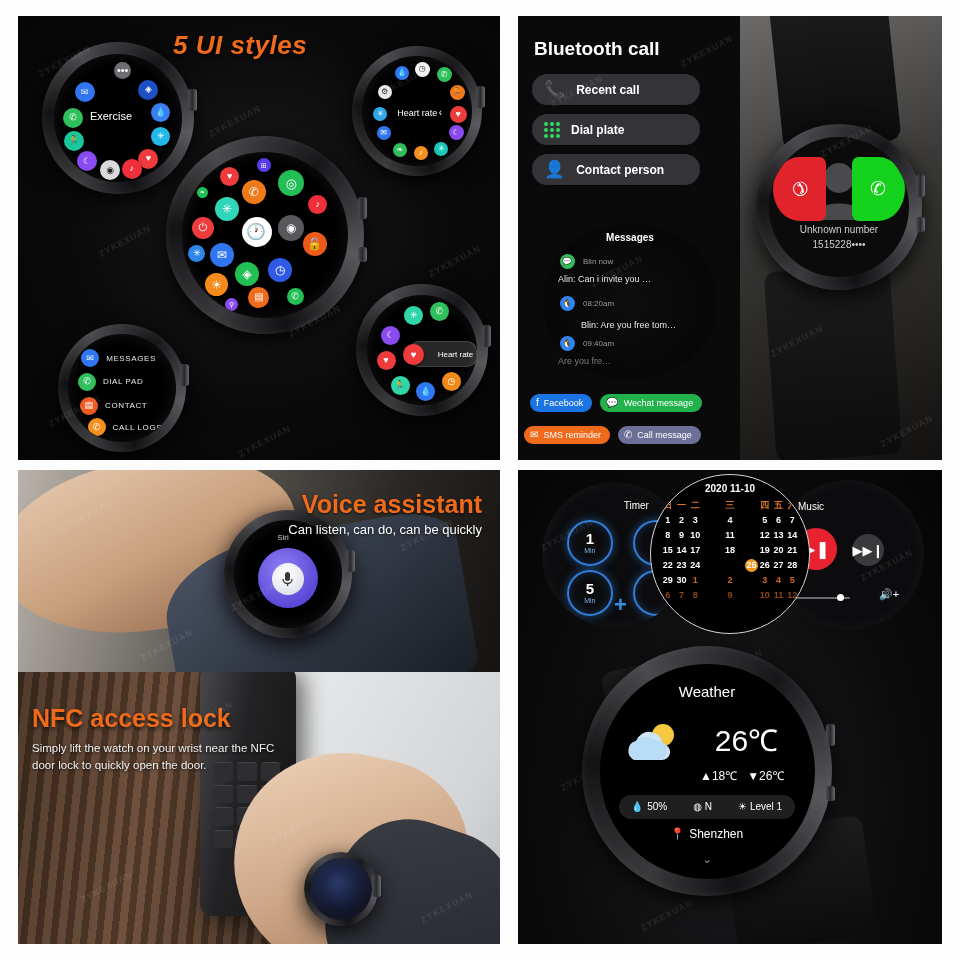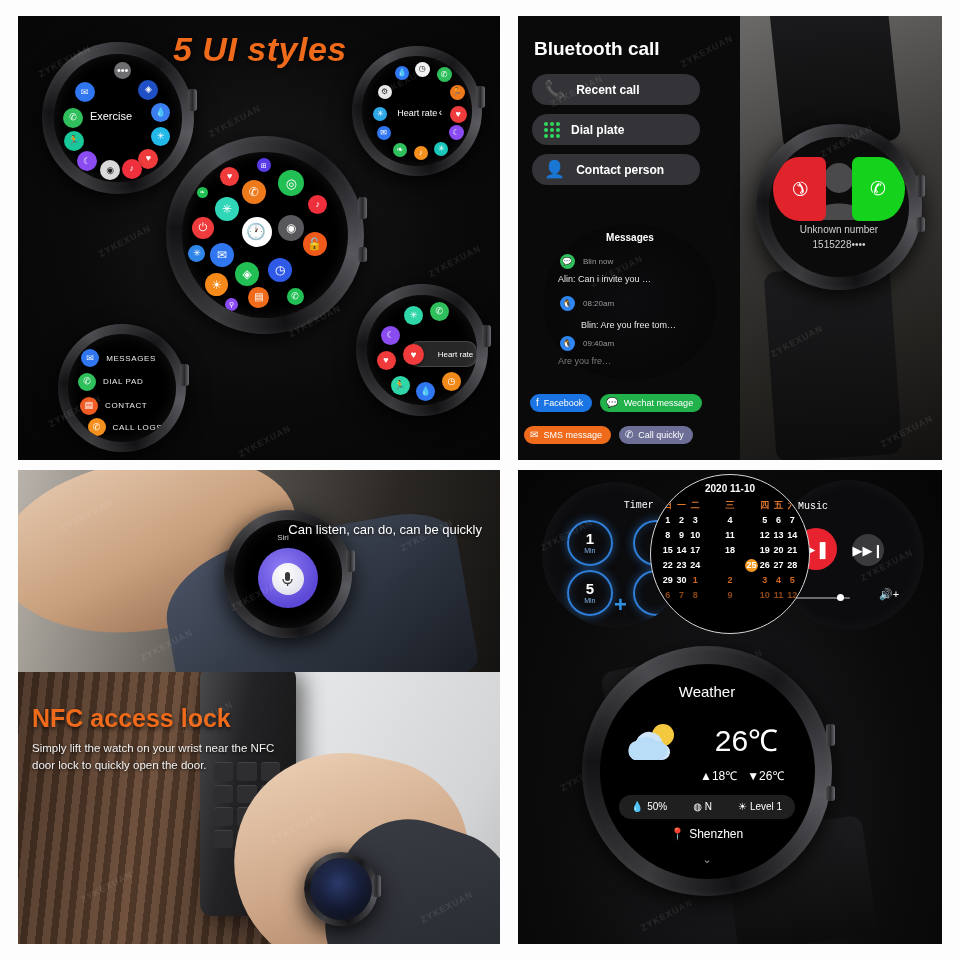--- a/index.html
+++ b/index.html
@@ -37,21 +37,21 @@
     transform: rotate(-28deg);
     white-space: nowrap;
     font-family: "Liberation Sans", sans-serif;
   }
 
   
   #panel-ui { left: 18px; top: 16px; width: 482px; height: 444px;
     background: radial-gradient(ellipse at 50% 45%, #1b1b1d 0%, #0a0a0b 55%, #050505 100%); }
   .ui-title {
     position: absolute; left: 155px; top: 14px;
-    font-size: 34px; font-weight: bold; font-style: italic;
+    font-size: 26px; font-weight: bold; font-style: italic;
     color: #ef6a1b; letter-spacing: .5px;
     text-shadow: 0 2px 4px rgba(0,0,0,.8);
   }
 
   
   .watch { position: absolute; border-radius: 50%; }
   .watch .bezel {
     position: absolute; inset: 0; border-radius: 50%;
     background:
       conic-gradient(from 210deg, #3a3a3d, #131315 18%, #4a4a4e 33%, #17171a 52%, #57575c 70%, #121214 88%, #3a3a3d);
@@ -202,21 +202,21 @@
     transform: rotate(18deg);
   }
   .nfc-title { position:absolute; left: 14px; top: 32px; color:#ef6a1b; font-size:25px; font-weight:bold; text-shadow: 0 2px 4px rgba(0,0,0,.75); }
   .nfc-sub { position:absolute; left: 14px; top: 68px; width: 250px; color:#f2f2f2; font-size:11.5px; line-height: 1.45; text-shadow: 0 1px 3px rgba(0,0,0,.9); }
 
   
   #panel-w { left: 518px; top: 470px; width: 424px; height: 474px;
     background: radial-gradient(ellipse at 50% 70%, #1d1d20 0%, #0b0b0c 60%, #050506 100%); }
   .widget { position:absolute; border-radius: 50%; background:#0c0c0e;
     box-shadow: inset 0 0 18px rgba(255,255,255,.05); overflow:hidden; }
-  .wlabel { position:absolute; color:#fff; font-size:10px;font-family:Liberation Mono, monospace; }
+  .wlabel { position:absolute; color:#fff; font-size:10px; }
   .timer-btn {
     position:absolute; border-radius:50%;
     border: 2px solid #2f7ed8;
     display:flex; flex-direction:column; align-items:center; justify-content:center;
     color:#bcd9f5;
     box-shadow: 0 0 10px rgba(47,126,216,.55), inset 0 0 10px rgba(47,126,216,.28);
   }
   .timer-btn .n { font-size: 15px; font-weight:bold; color:#fff; line-height:1; }
   .timer-btn .u { font-size: 7px; color:#7fb2e8; margin-top:1px; }
   .plus { position:absolute; color:#2f8fe0; font-size:22px; font-weight:bold; }
@@ -452,25 +452,25 @@
           <span>Facebook</span>
         </div>
         <div class="tag" style="background:#22b24c;">
           <span class="gl">💬</span>
           <span>Wechat message</span>
         </div>
       </div>
       <div class="tagrow" style="left:6px; top:410px;">
         <div class="tag" style="background:#ef6a1b;">
           <span class="gl">✉</span>
-          <span>SMS message</span>
+          <span>SMS reminder</span>
         </div>
         <div class="tag" style="background:#6d6f96;">
           <span class="gl">✆</span>
-          <span>Call quickly</span>
+          <span>Call message</span>
         </div>
       </div>
     </div>
 
     <div class="bt-right">
       <div class="strap" style="left:36px; top:-20px; width:118px; height:150px; transform:rotate(-6deg);"></div>
       <div class="strap" style="left:30px; top:252px; width:126px; height:190px; transform:rotate(-4deg);"></div>
       <div class="watch" style="left:16px; top:108px; width:166px; height:166px;">
         <div class="bezel"></div>
         <div class="callface">
@@ -517,20 +517,21 @@
           <svg width="13" height="17" viewBox="0 0 13 17" aria-hidden="true">
             <rect x="4" y="1" width="5" height="9" rx="2.5" fill="#3a3a3a"></rect>
             <path d="M2 8 a4.5 4.5 0 0 0 9 0" fill="none" stroke="#3a3a3a" stroke-width="1.3"></path>
             <rect x="6" y="12" width="1.2" height="3" fill="#3a3a3a"></rect>
           </svg>
         </div>
       </div>
       <div class="crown"></div>
     </div>
 
+    <div class="voice-title">Voice assistant</div>
     <div class="voice-sub">Can listen, can do, can be quickly</div>
 
     <div class="wm">
       <span style="left:40px;  top:40px;">ZYKEXUAN</span>
       <span style="left:210px; top:120px;">ZYKEXUAN</span>
       <span style="left:380px; top:60px;">ZYKEXUAN</span>
       <span style="left:120px; top:170px;">ZYKEXUAN</span>
     </div>
   </div>
 

